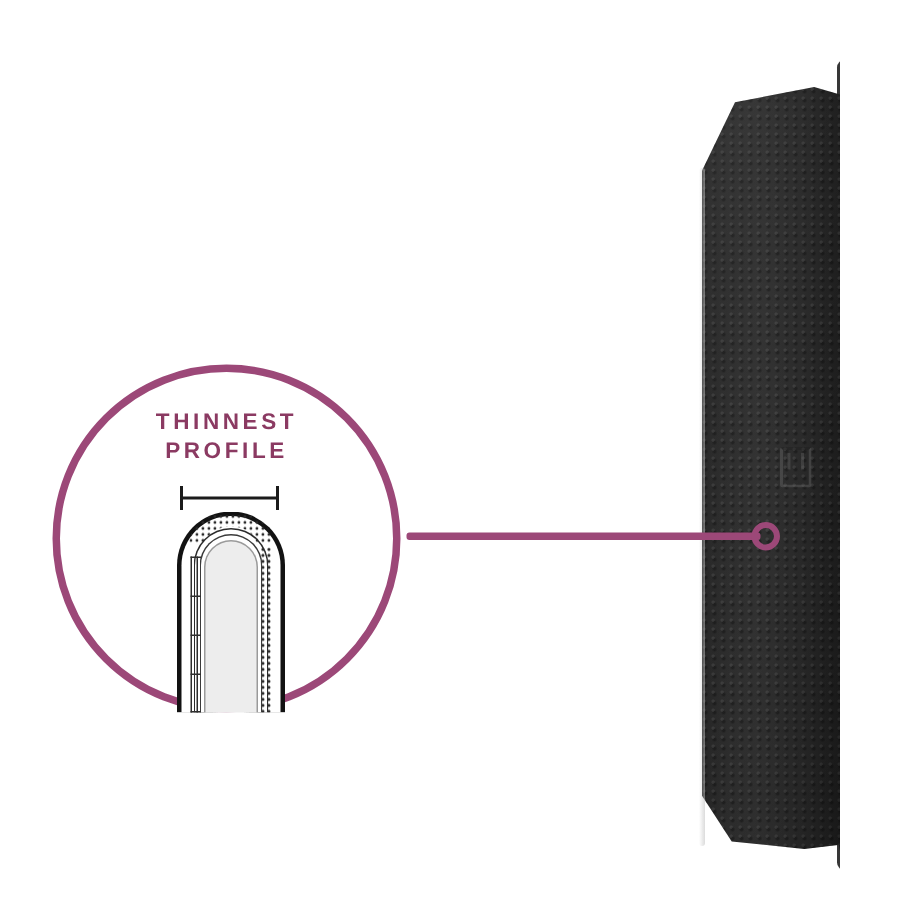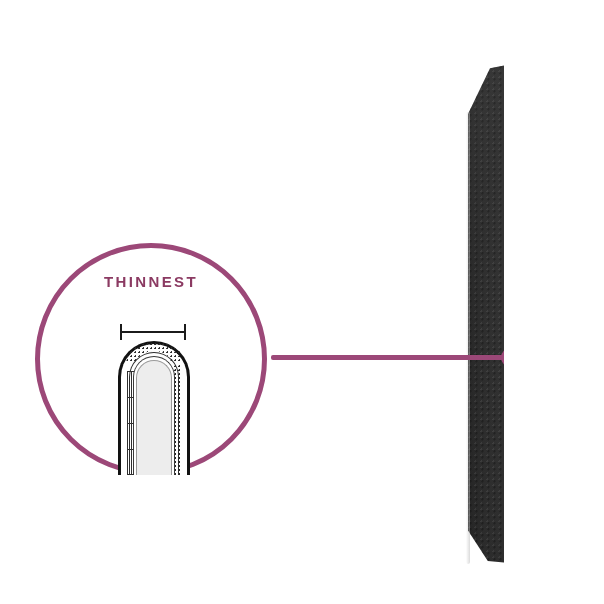--- a/index.html
+++ b/index.html
@@ -5,21 +5,21 @@
   html, body {
     margin: 0;
     padding: 0;
     background: #ffffff;
   }
   body {
     font-family: "Liberation Sans", sans-serif;
   }
   #stage {
     position: relative;
-    width: 504px;
+    width: 560px;
     height: 604px;
     background: #ffffff;
     overflow: hidden;
   }
 
   
   .product-photo {
     position: absolute;
     left: 440px;
     top: 0px;
@@ -437,20 +437,21 @@
     <div class="case-logo"></div>
   </div>
 
   <div class="leader-line"></div>
   <div class="leader-ring"></div>
 
   <div class="callout-circle"></div>
 
   <div class="callout-label">
     <div>THINNEST</div>
+    <div>PROFILE</div>
   </div>
 
   <div class="dim-bar">
     <div class="cap left"></div>
     <div class="rule"></div>
     <div class="cap right"></div>
   </div>
 
   <div class="xsection">
     <div class="xs-shell"></div>

